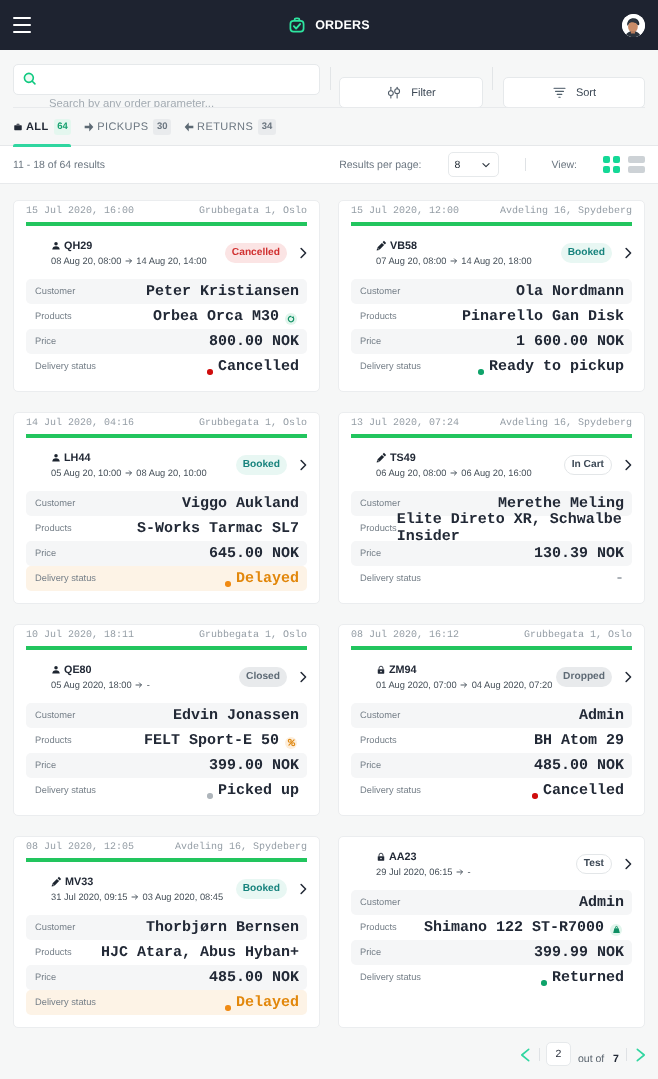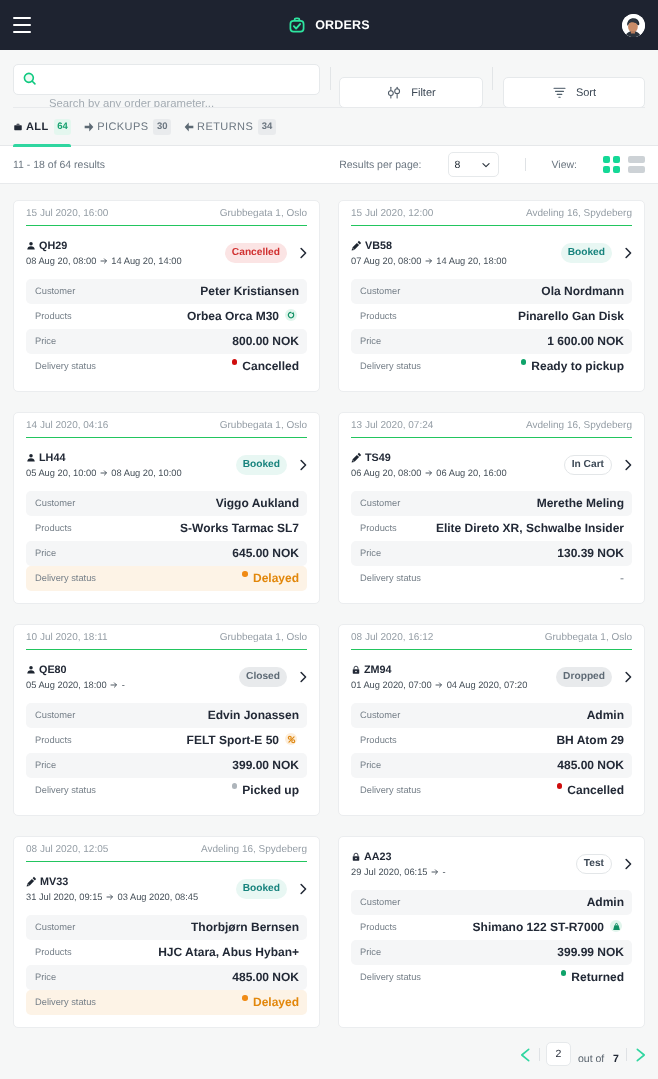--- a/index.html
+++ b/index.html
@@ -76,37 +76,37 @@
   .viewtoggle { display: flex; gap: 8px; }
 
   
   .grid { flex: 0 0 auto; padding: 16px 13px 0; display: grid;
     grid-template-columns: 307px 307px; gap: 20px 18px; align-content: start; }
   .card { background: #fff; border: 1px solid #ebedef; border-radius: 5px;
     height: 192px; padding: 0 12px; display: flex; flex-direction: column; }
 
   .card-top { display: flex; justify-content: space-between; font-size: 10px;
     color: #949da5; height: 25px; align-items: center;
-    border-bottom: 1px solid #22c55e; }
+    border-bottom: 4px solid #22c55e; font-family: Liberation Mono, monospace; }
   .card-mid { display: flex; align-items: center; justify-content: space-between;
     height: 53px; }
   .ordername { display: flex; align-items: center; gap: 3px; font-size: 10.8px;
     font-weight: bold; color: #222936; line-height: 14px; }
   .orderdates { font-size: 9.3px; color: #465059; margin-top: 2px; line-height: 12px;
     display: flex; align-items: center; gap: 3.5px; white-space: nowrap; }
   .darrow { display: inline-flex; align-items: center; }
   .chip { font-size: 10.2px; font-weight: bold; border-radius: 11px; padding: 0 7px;
     height: 20px; display: inline-flex; align-items: center; white-space: nowrap; }
   .rowlist { display: flex; flex-direction: column; }
   .row { display: flex; align-items: center; justify-content: space-between;
     height: 24.9px; padding: 0 8px 0 9px; border-radius: 5px; }
   .row.alt { background: #f5f6f7; }
   .row-key { font-size: 9.3px; color: #757f88; }
-  .row-val { font-size: 12px; font-weight: bold; color: #222936;
-    display: flex; align-items: flex-start; gap: 6px; }
+  .row-val { font-size: 15px; font-weight: bold; color: #222936;
+    display: flex; align-items: flex-end; gap: 6px; font-family: Liberation Mono, monospace; }
   .row-val .dot { margin-right: -1px; }
   .row-val:has(.pbadge) { margin-right: 2px; }
 
   
   .pagerow { flex: 0 0 38px; position: relative; height: 38px; margin-top: 13px;
     font-size: 10.5px; color: #59636d; }
   .pagerow > * { position: absolute; top: 12px; }
   .pagebox { left: 546px; top: 1px !important; width: 25px; height: 24px; border: 1px solid #e6e9eb; border-radius: 5px;
     background: #fff; display: flex; align-items: center; justify-content: center;
     font-size: 10.5px; color: #222936; }
@@ -129,21 +129,21 @@
     justify-content: center; }
   .ic svg, .tab-ic svg, .ord-ic svg, .brand-icon svg, .search-ic svg, .ic-filter svg,
   .ic-sort svg, .caret svg, .darrow svg, .pbadge svg, .cardchev svg { display: block; }
 
   .vgrid, .vlist { width: 17px; height: 17px; display: grid; gap: 2.4px; cursor: pointer; }
   .vgrid { grid-template-columns: 1fr 1fr; grid-template-rows: 1fr 1fr; }
   .vgrid i { background: #14d896; border-radius: 2px; display: block; }
   .vlist { grid-template-rows: 1fr 1fr; }
   .vlist i { background: #cdd2d6; border-radius: 2px; display: block; }
 
-  .card-mid-l { display: flex; flex-direction: column; }
+  .card-mid-l { display: flex; flex-direction: column; margin-left: 25px; }
   .card-mid-r { display: flex; align-items: center; gap: 9px; margin-right: -3px; }
   .cardchev svg path { stroke: #222936; }
 
   .chip-red { background: #fbe4e4; color: #d03030; }
   .chip-teal { background: #e8f7f3; color: #17837d; }
   .chip-grey { background: #e8eaec; color: #5e6a75; }
   .chip-outline { background: #fff; border: 1px solid #e3e6e8; color: #3b4754; }
 
   .dot { width: 5.5px; height: 5.5px; border-radius: 50%; display: inline-block;
     flex: 0 0 5.5px; }

